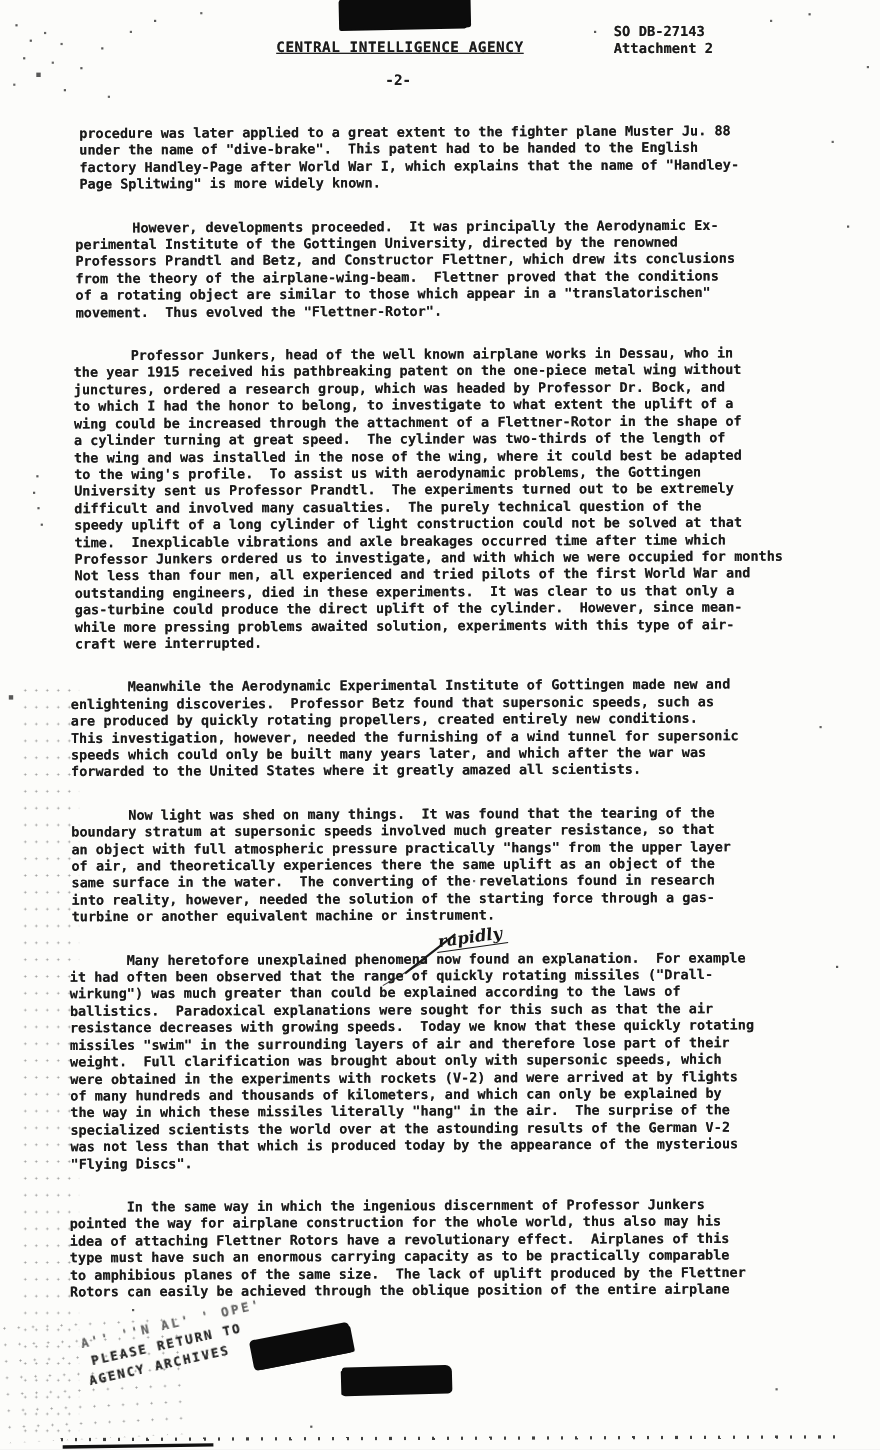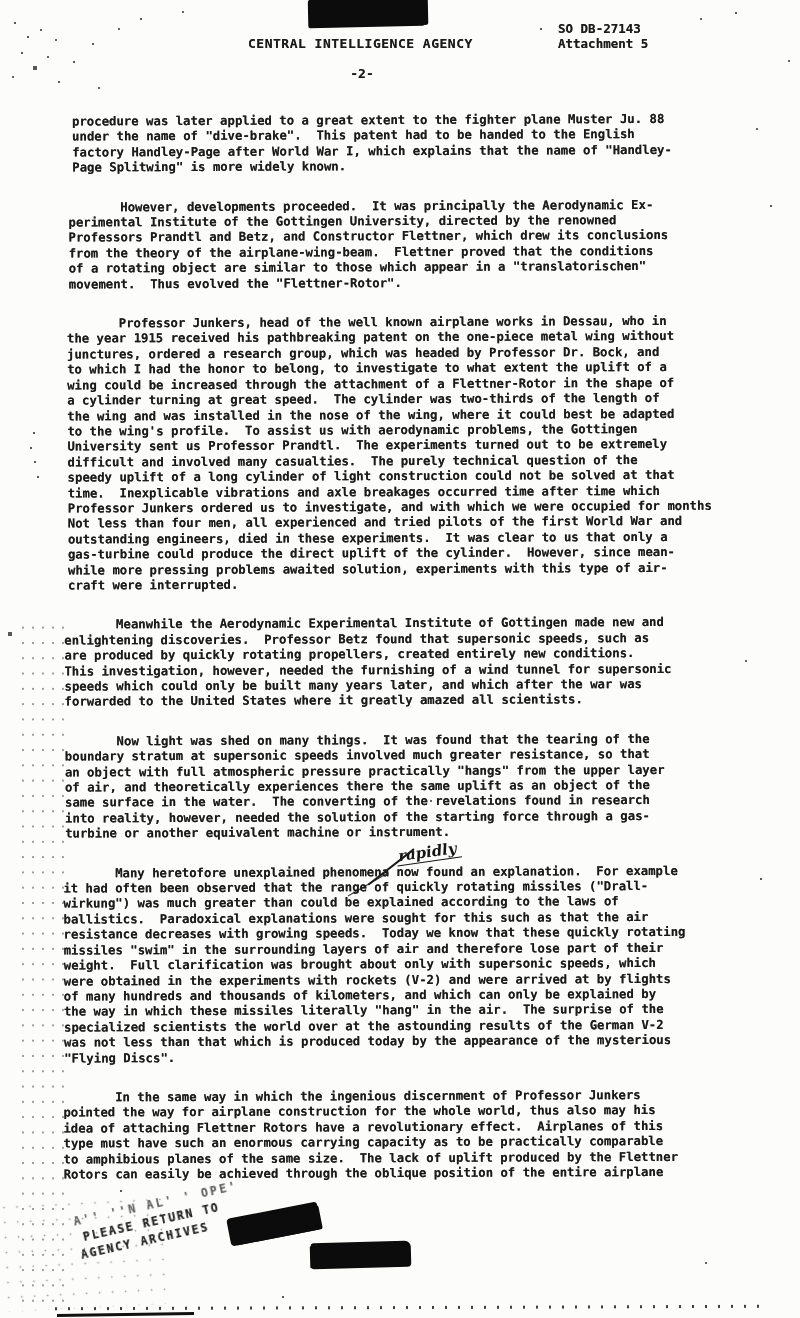--- a/index.html
+++ b/index.html
@@ -6,21 +6,21 @@
   .page{
     position:relative;width:800px;height:1318px;margin:0 auto;
     background:#fcfcfa;overflow:hidden;
     font-family:"DejaVu Sans Mono","Liberation Mono",monospace;
     color:#1b1b1b;
   }
   .tw{font-weight:bold;text-shadow:0 0 .4px rgba(10,10,10,.65);}
   
   .redact{position:absolute;background:#0c0c0c;border-radius:3px;}
   .redact-top{left:309;top:-4px;width:118px;height:30px;left:309px;transform:rotate(-1.2deg);box-shadow:2px 1px 0 -1px #0c0c0c,-2px 2px 0 -1px #0c0c0c;}
-  .hdr-title{position:absolute;left:248px;top:36px;width:228px;text-align:left;font-size:13px;letter-spacing:.5px;}
+  .hdr-title{position:absolute;left:248px;top:36px;width:228px;text-align:right;font-size:13px;letter-spacing:.5px;text-decoration:underline;}
   .hdr-num{position:absolute;left:558px;top:21px;font-size:12.5px;line-height:15px;}
   .hdr-page{position:absolute;left:248px;top:66px;width:228px;text-align:center;font-size:13px;}
   
   .body{position:absolute;left:62px;top:113px;width:712px;transform:rotate(-.25deg);transform-origin:50% 0;}
   .para{white-space:pre;font-size:12.3px;line-height:15.4px;margin:0 0 24px 0;}
   .para:nth-child(1){margin-left:10px;}
   .para:nth-child(2){margin-left:6px;}
   .para:nth-child(3){margin-left:4px;}
   .para:nth-child(6){margin-left:-2px;}
   .para:nth-child(7){margin-left:-3px;}
@@ -62,21 +62,21 @@
 <body>
 
 <div class="page">
 
   <div class="redact redact-top"></div>
 
   <div class="hdr-title tw">CENTRAL INTELLIGENCE AGENCY</div>
 
   <div class="hdr-num tw">
     <div>SO DB-27143</div>
-    <div>Attachment 5</div>
+    <div>Attachment 2</div>
   </div>
 
   <div class="hdr-page tw">-2-</div>
 
   <div class="body tw">
     <div class="para">procedure was later applied to a great extent to the fighter plane Muster Ju. 88
 under the name of "dive-brake".  This patent had to be handed to the English
 factory Handley-Page after World War I, which explains that the name of "Handley-
 Page Splitwing" is more widely known.</div>
     <div class="para">       However, developments proceeded.  It was principally the Aerodynamic Ex-

